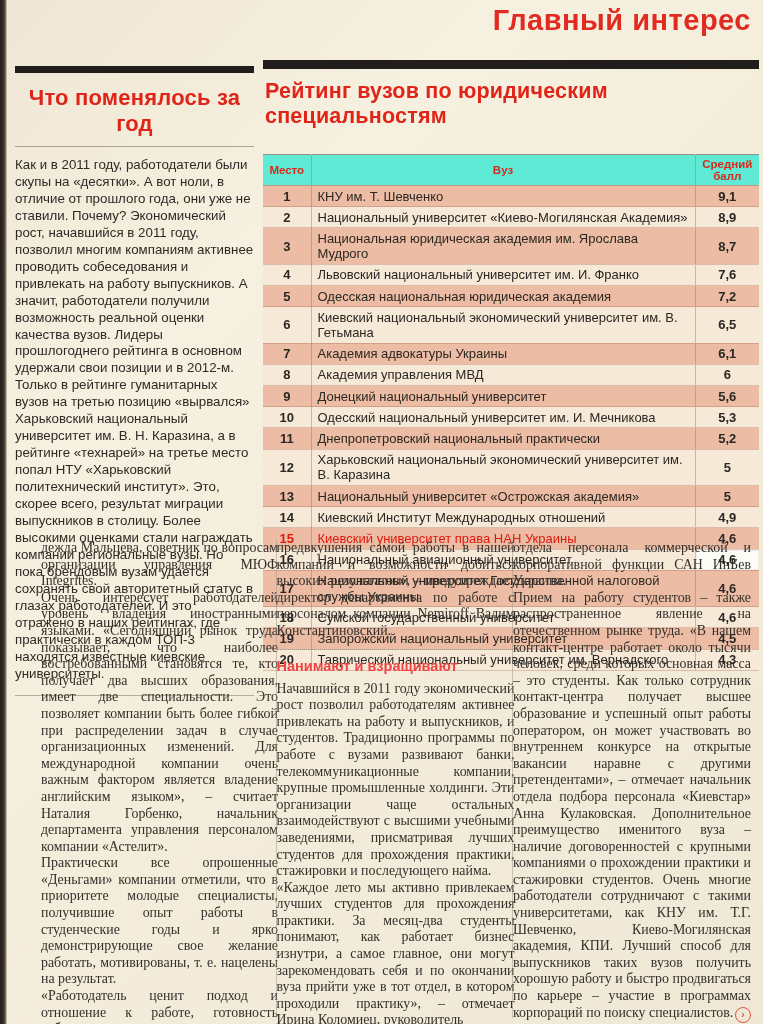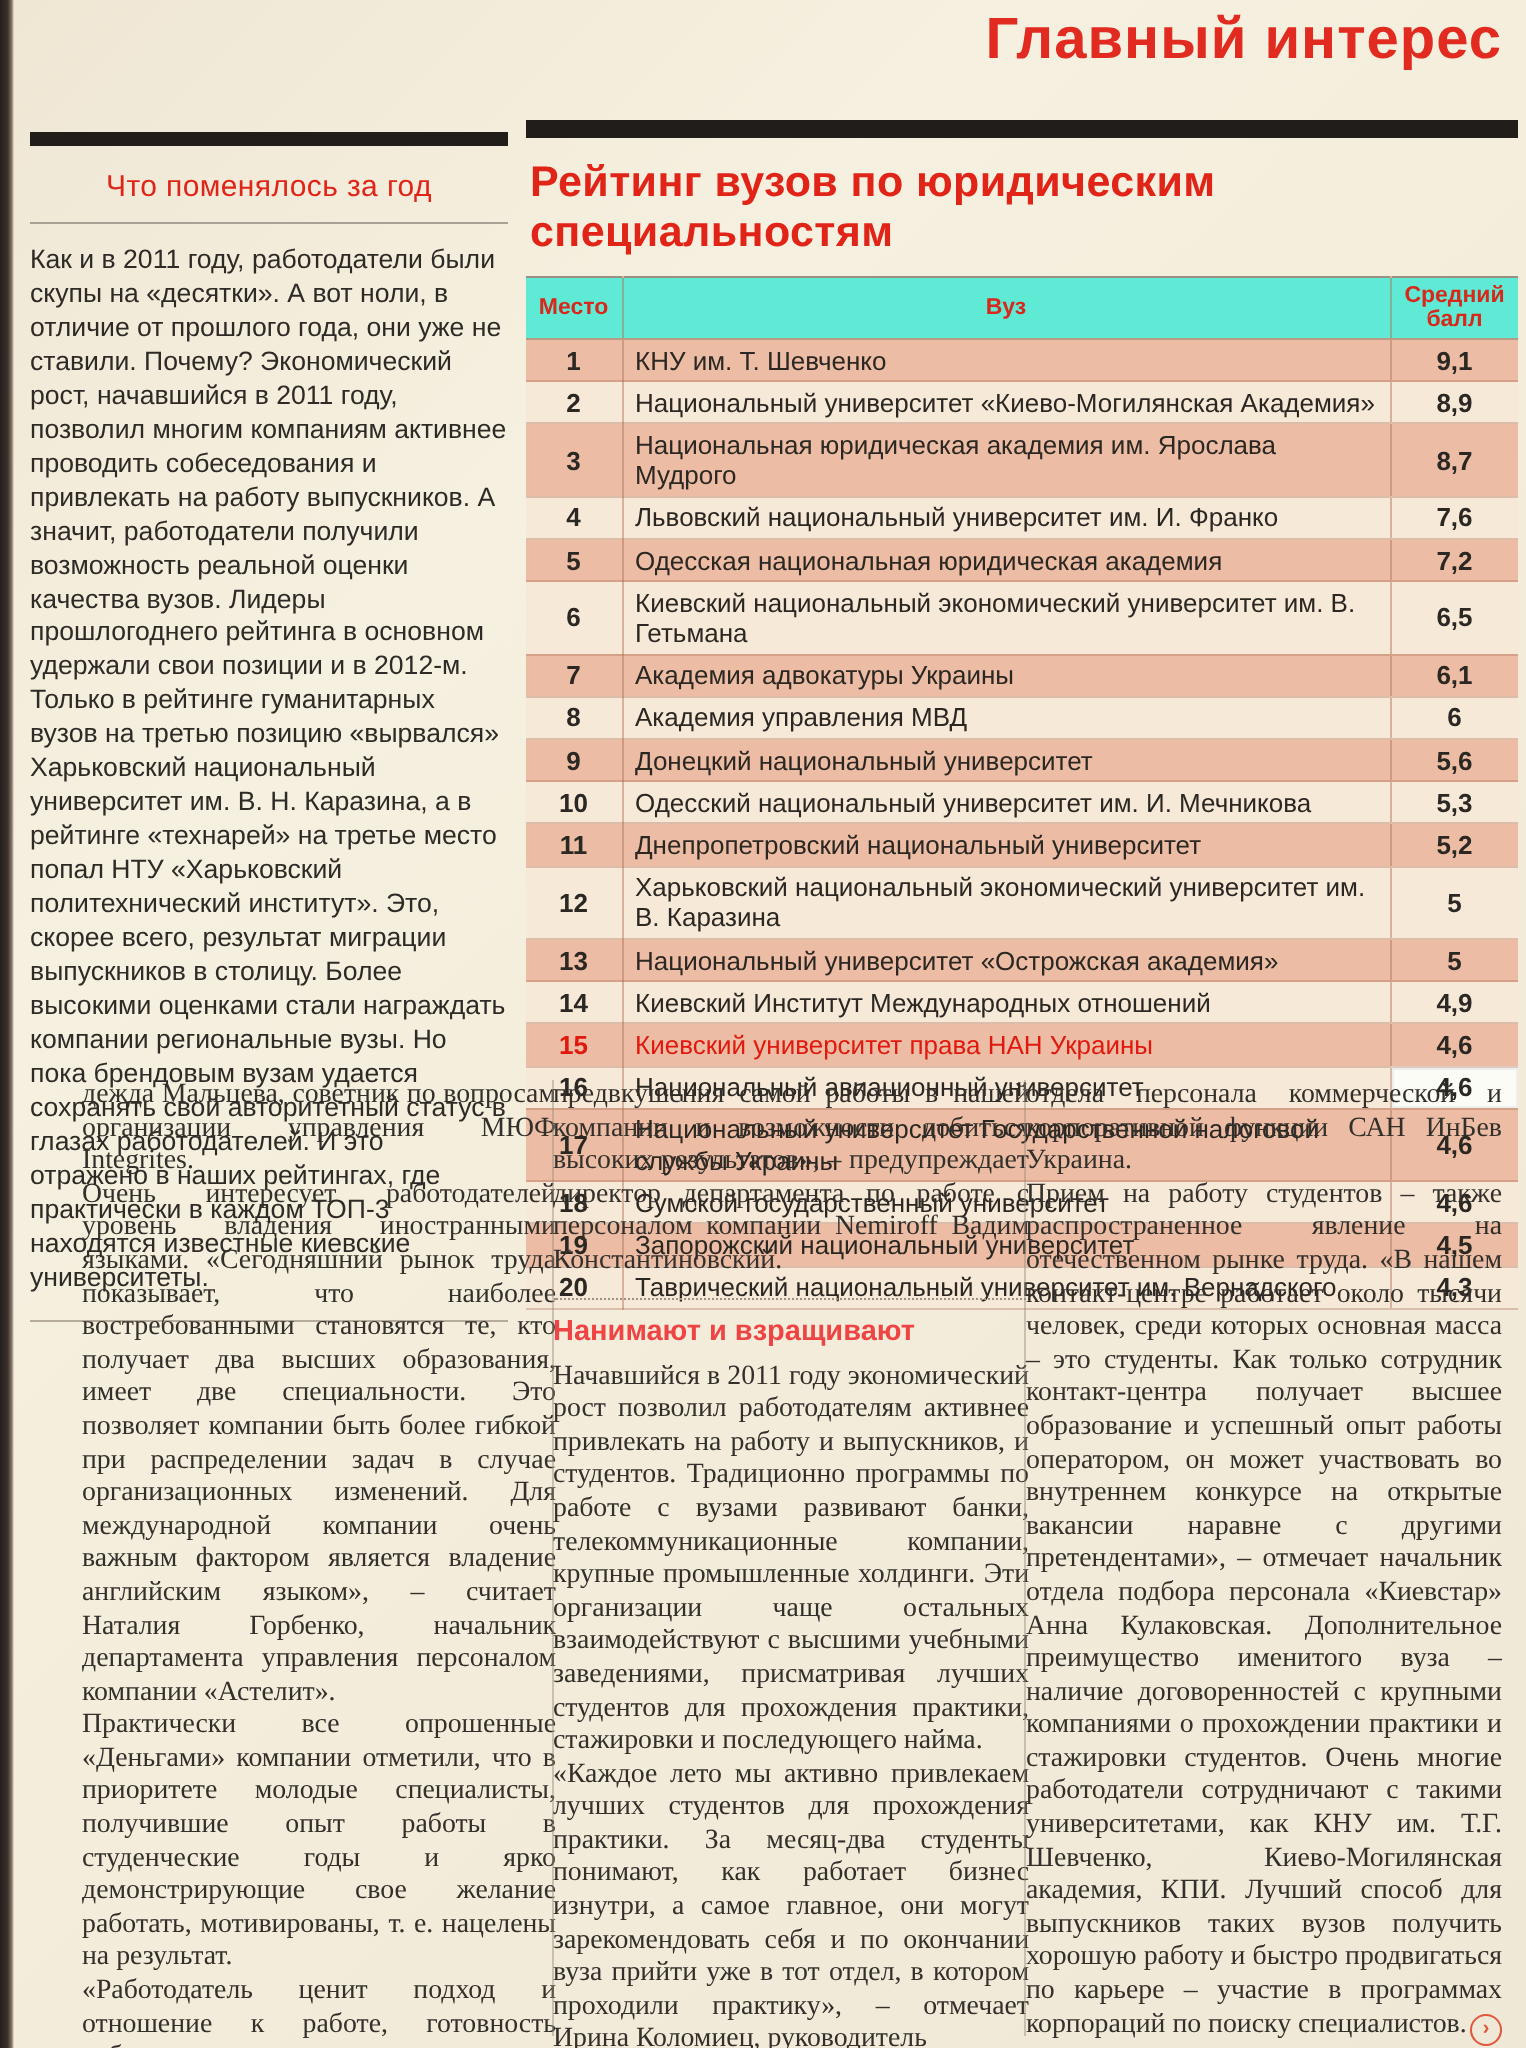--- a/index.html
+++ b/index.html
@@ -15,33 +15,33 @@
     background:linear-gradient(90deg,#241f1c 0%,#3a312c 55%,#8a7a6a 85%,rgba(138,122,106,0) 100%);
   }
   .masthead{
     position:absolute;top:4px;right:12px;
     color:#e12b20;font-size:29px;font-weight:bold;letter-spacing:.5px;
   }
   
   .sidebar{position:absolute;left:15px;top:66px;width:239px;}
   .sidebar .bar{height:7px;background:#211d1a;margin-bottom:12px;}
   .sidebar h2{
-    margin:0 0 9px 0;color:#e02418;font-size:15px;font-weight:normal;
+    margin:0 0 9px 0;color:#e02418;font-size:22px;font-weight:bold;
     text-align:center;letter-spacing:.2px;
   }
   .sidebar .rule{border-top:1px solid #a9a193;margin:0 0 10px 0;}
   .sidebar .rule-bottom{border-top:1px solid #b5ac9c;margin-top:12px;}
   .sidebar-text p{
     margin:0;color:#2e2a26;font-size:13.3px;line-height:16.95px;text-align:left;
   }
   
   .ranking{position:absolute;left:263px;top:60px;width:496px;}
   .ranking .bar{height:9px;background:#211d1a;margin-bottom:10px;}
   .ranking h1{
-    margin:0 0 9px 2px;color:#e02418;font-size:21.5px;font-weight:bold;letter-spacing:.2px;
+    margin:0 0 25px 2px;color:#e02418;font-size:21.5px;font-weight:bold;letter-spacing:.2px;
   }
   table.rank{
     width:100%;border-collapse:collapse;table-layout:fixed;
     border-top:1px solid #9a8f80;border-bottom:1px solid #b89a85;
   }
   table.rank col.c-place{width:48px;}
   table.rank col.c-score{width:64px;}
   table.rank th{
     background:#5eead4;color:#d8281c;font-weight:bold;font-size:11.5px;
     padding:3px 4px;border-bottom:1px solid #b89a85;text-align:center;
@@ -159,21 +159,21 @@
           <td class="uni">Донецкий национальный университет</td>
           <td class="score">5,6</td>
         </tr>
         <tr class="shade-light">
           <td class="place">10</td>
           <td class="uni">Одесский национальный университет им. И. Мечникова</td>
           <td class="score">5,3</td>
         </tr>
         <tr class="shade-dark">
           <td class="place">11</td>
-          <td class="uni">Днепропетровский национальный университет</td>
+          <td class="uni">Днепропетровский национальный практически</td>
           <td class="score">5,2</td>
         </tr>
         <tr class="shade-light">
           <td class="place">12</td>
           <td class="uni">Харьковский национальный экономический университет им. В. Каразина</td>
           <td class="score">5</td>
         </tr>
         <tr class="shade-dark">
           <td class="place">13</td>
           <td class="uni">Национальный университет «Острожская академия»</td>

